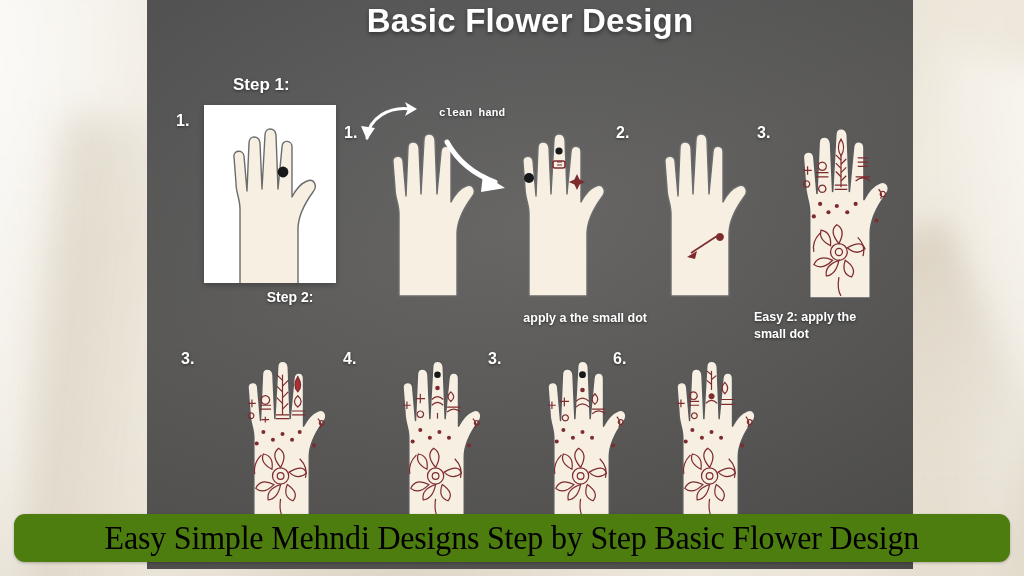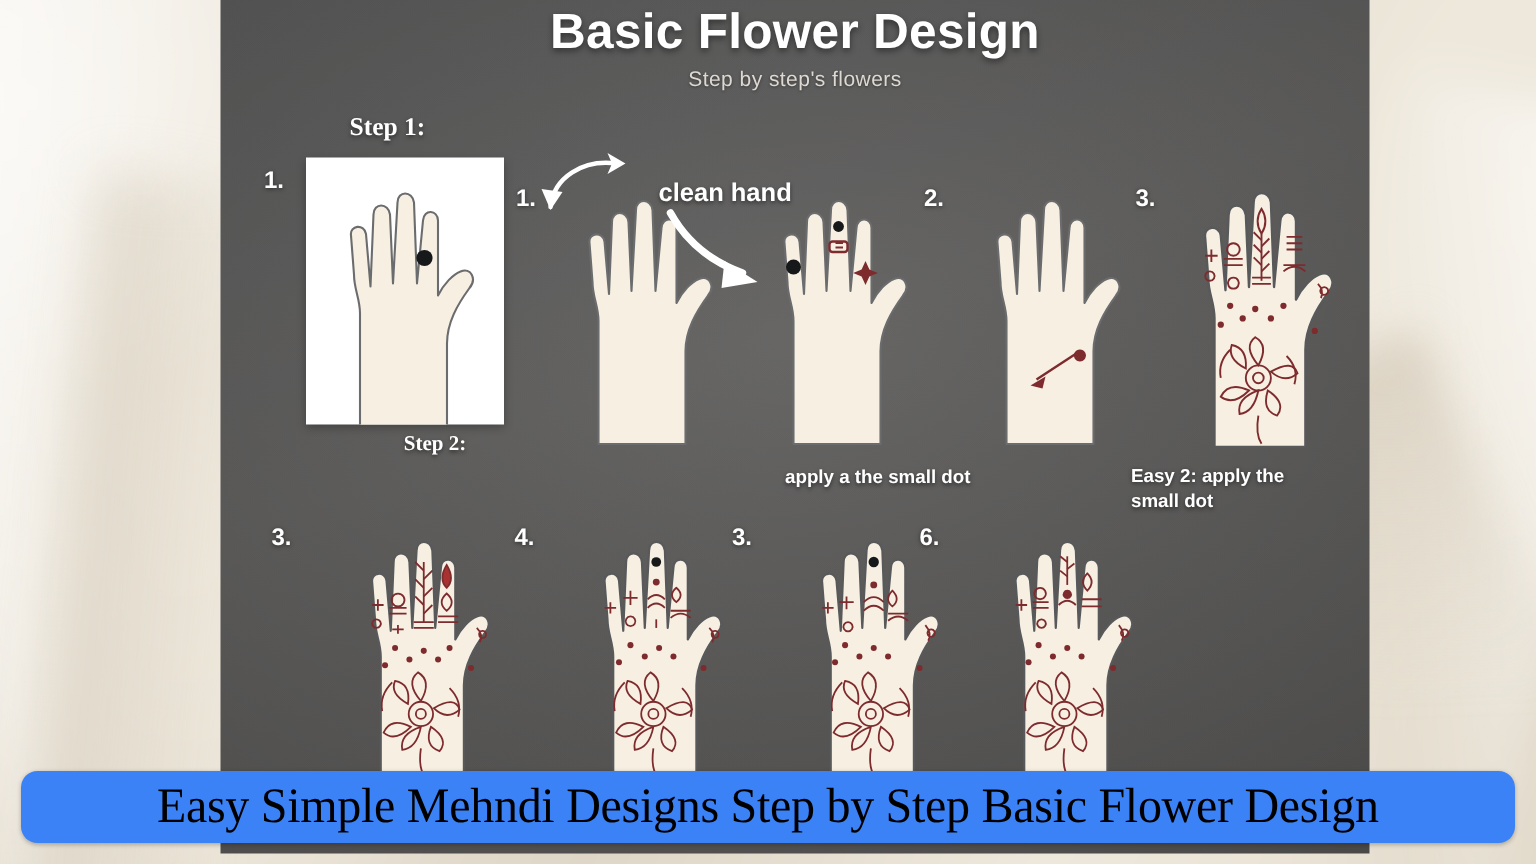--- a/index.html
+++ b/index.html
@@ -66,21 +66,20 @@
   #subtitle {
     position:absolute; left:0; right:0; top:44px;
     text-align:center; color:#ddd8d2;
     font-size:14px; letter-spacing:.3px;
     text-shadow:0 1px 2px rgba(0,0,0,.4);
   }
   #step1-label {
     position:absolute; left:86px; top:75px;
     color:#fff; font-size:17px; font-weight:bold;
     text-shadow:0 1px 3px rgba(0,0,0,.5);
-    font-family:Liberation Serif, serif;
   }
 
   .num {
     position:absolute; color:#fff; font-size:16px; font-weight:bold;
     text-shadow:0 1px 3px rgba(0,0,0,.5);
   }
   .cap {
     position:absolute; color:#fff; font-size:12.5px; font-weight:bold;
     line-height:1.35; text-shadow:0 1px 3px rgba(0,0,0,.55);
   }
@@ -92,30 +91,31 @@
     background:#ffffff; box-shadow:0 2px 6px rgba(0,0,0,.28);
     overflow:hidden;
   }
 
   
   .hand { position:absolute; }
   .hand svg { display:block; overflow:visible; }
 
   
   #clean-hand-label {
-    position:absolute; left:292px; top:119px;
-    color:#fff; font-size:17px; font-weight:bold;
+    position:absolute; left:292px; top:107px;
+    color:#fff; font-size:11px; font-weight:bold;
     text-shadow:0 1px 3px rgba(0,0,0,.5);
+    font-family:Liberation Mono, monospace;
   }
   .anno { position:absolute; }
 
   
   #caption-bar {
     position:absolute; left:14px; top:514px; width:996px; height:48px;
-    background:#3b82f6; border-radius:11px;
+    background:#4d7c0f; border-radius:11px;
     display:flex; align-items:center; justify-content:center;
     box-shadow:0 1px 3px rgba(0,0,0,.25);
   }
   #caption-text {
     color:#000; font-family:"Liberation Serif", serif;
     font-size:33px; font-weight:normal; white-space:nowrap;
     transform:scaleX(.97); letter-spacing:-.2px;
   }
 </style>
 </head>
@@ -127,21 +127,20 @@
   <div class="fold-b"></div>
   <div class="fold-c"></div>
   <div class="fold-d"></div>
 </div>
 
 <div id="poster">
 
   <div class="vignette"></div>
 
   <div id="title">Basic Flower Design</div>
-  <div id="subtitle">Step by step's flowers</div>
   <div id="step1-label">Step 1:</div>
 
   <span class="num" style="left:29px;  top:112px;">1.</span>
   <span class="num" style="left:197px; top:124px;">1.</span>
   <span class="num" style="left:469px; top:124px;">2.</span>
   <span class="num" style="left:610px; top:124px;">3.</span>
 
   <span class="num" style="left:34px;  top:350px;">3.</span>
   <span class="num" style="left:196px; top:350px;">4.</span>
   <span class="num" style="left:341px; top:350px;">3.</span>
@@ -278,21 +277,21 @@
         <circle cx="56" cy="90" r="2"></circle>
           <circle cx="66" cy="96" r="2"></circle>
         <circle cx="74" cy="88" r="2"></circle>
           <circle cx="34" cy="100" r="2"></circle>
         <circle cx="94" cy="104" r="2"></circle>
       </g>
     </svg>
   </div>
 
   <div class="cap center" style="left:28px; top:288px; width:230px;">
-    <div style="font-size:14px;font-family:Liberation Serif, serif;">Step 2:</div>
+    <div style="font-size:14px;">Step 2:</div>
   </div>
   <div class="cap center" style="left:300px; top:310px; width:200px;text-align:right;">apply a the small dot</div>
   <div class="cap" style="left:607px; top:309px; width:130px;">Easy 2: apply the small dot</div>
 
   <div class="hand" style="left:63px; top:346px;">
     <svg width="145" height="172" viewBox="0 0 120 180">
       <g fill="#f6efe2" stroke="#58595b" stroke-width="1.5" stroke-linejoin="round">
         <path d="M30 180 L30 96 C30 86 26 80 26 70 L24 44 C23 37 33 36 34 43 L37 78
                  L39 30 C39 22 49 22 50 30 L52 76
                  L55 22 C55 14 65 14 66 22 L68 76

